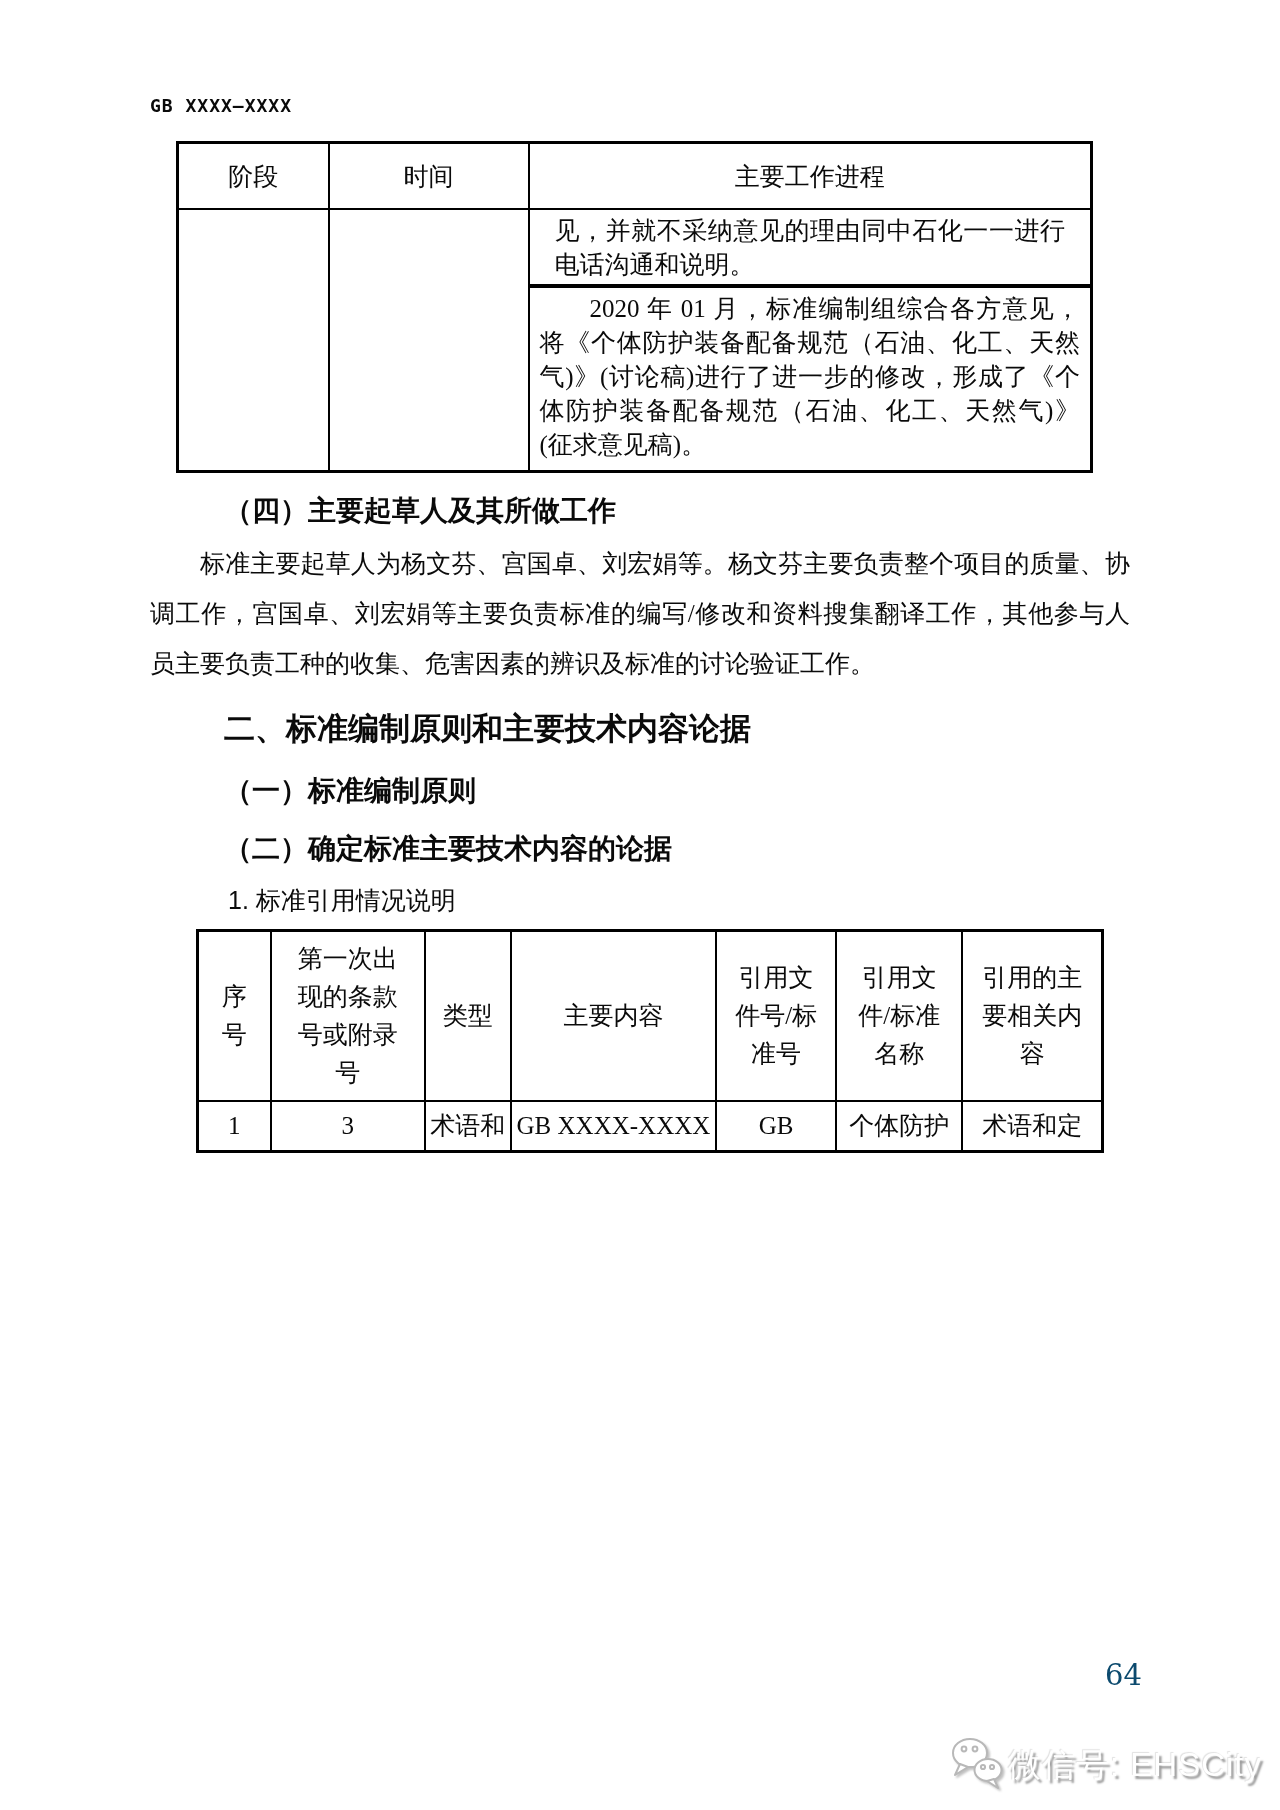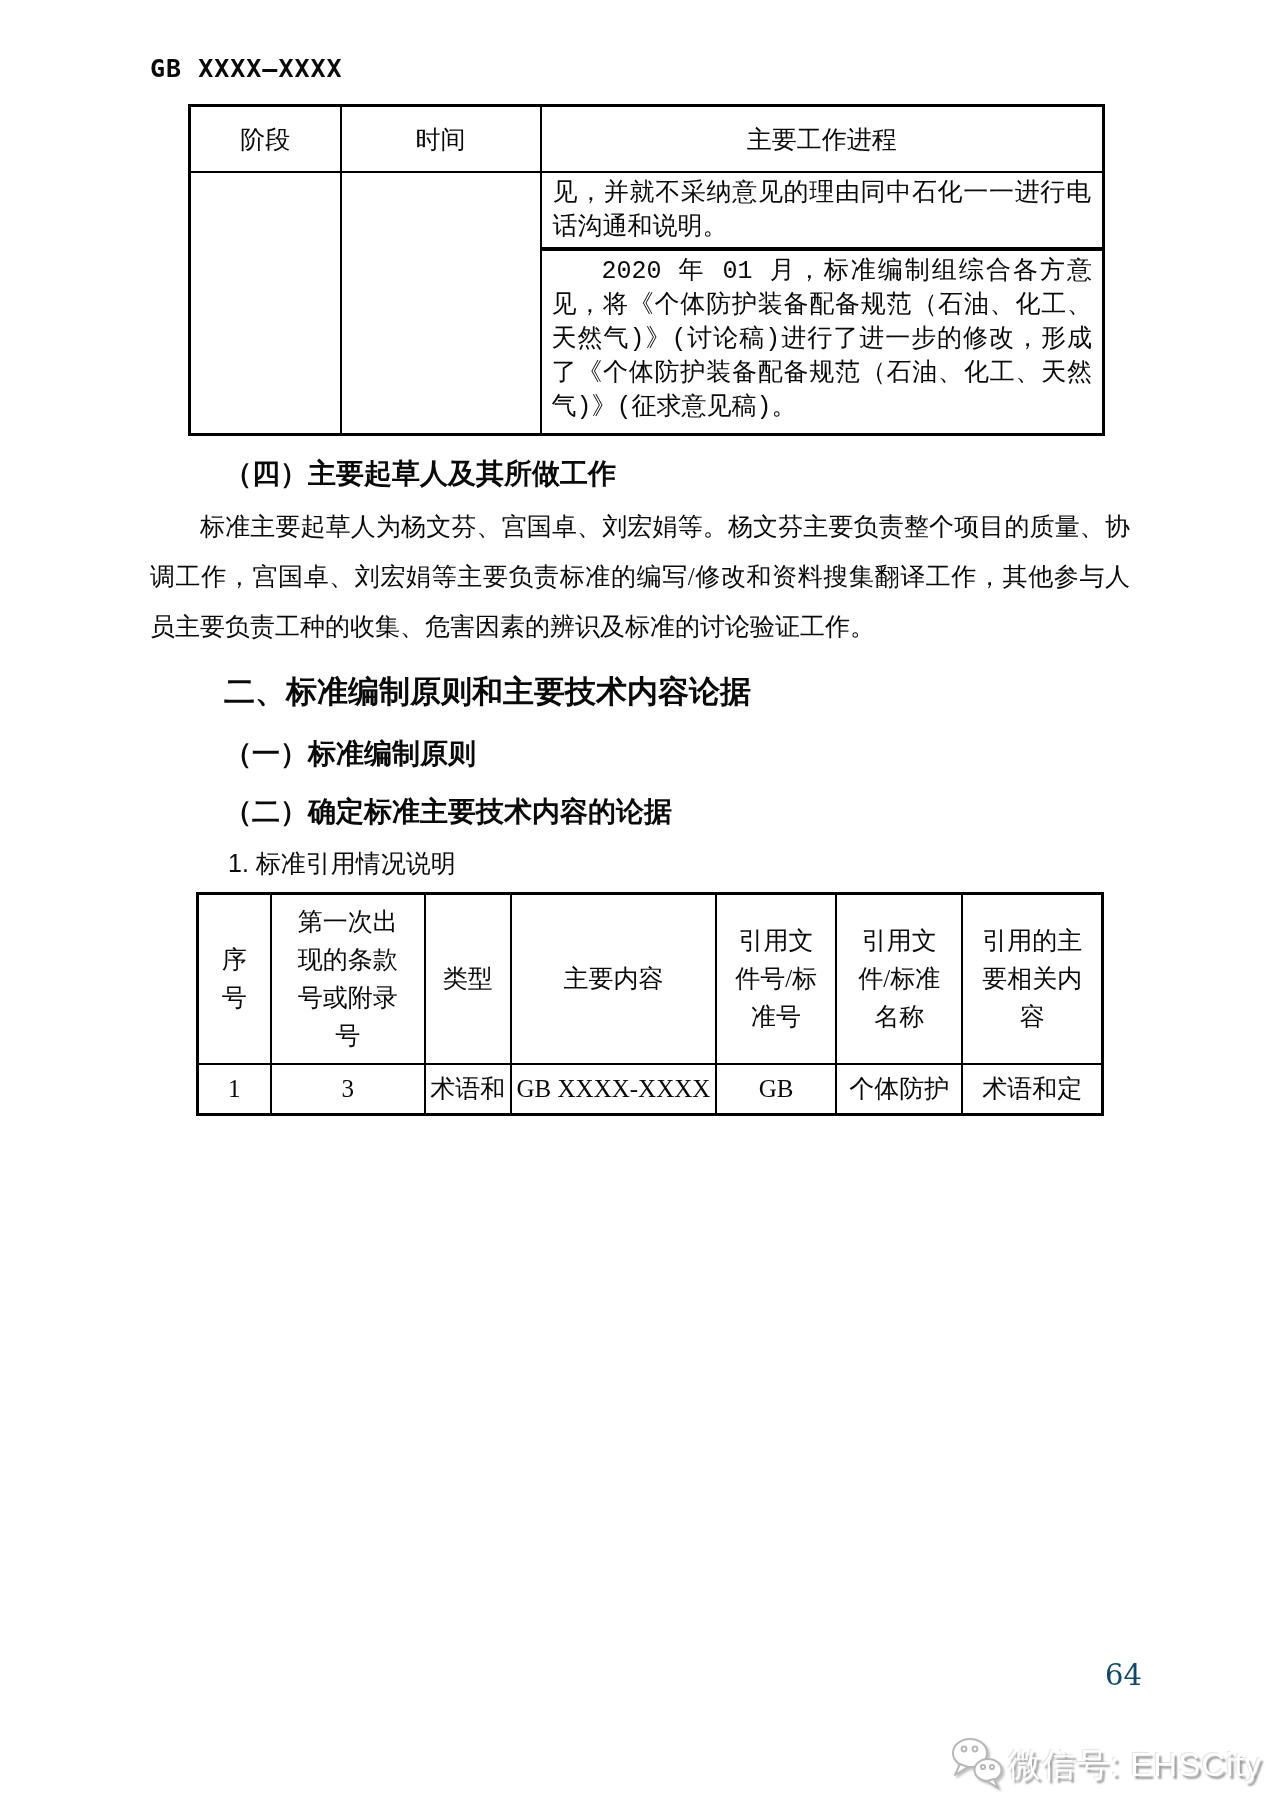--- a/index.html
+++ b/index.html
@@ -5,36 +5,35 @@
   html,body{margin:0;padding:0;}
   body{
     width:1280px;height:1810px;position:relative;background:#ffffff;
     font-family:"Liberation Serif","DejaVu Serif",serif;
     color:#0a0a0a;overflow:hidden;
   }
   .content{padding:0 150px;}
   .gb-header{
     padding-top:58px;
     font-family:"DejaVu Sans Mono","Liberation Mono",monospace;
-    font-size:25px;line-height:22px;letter-spacing:1px;font-weight:bold;
+    font-size:18px;line-height:22px;letter-spacing:1px;font-weight:bold;margin-top:37px;
   }
   
   table.t1{
     border-collapse:collapse;table-layout:fixed;
-    width:914px;margin:24px 0 0 38px;
+    width:914px;margin:24px 0 0 26px;
     border:3px solid #000;
-    font-family:Liberation Mono, monospace;
   }
   .t1 th,.t1 td{border:2px solid #000;}
   .t1 th{
     height:62px;font-weight:normal;font-size:25px;text-align:center;
     vertical-align:middle;
   }
   .t1 td{font-size:25px;line-height:34px;vertical-align:top;}
-  .t1 td.cell-a{padding:4px 11px 2px;text-align:justify;}
+  .t1 td.cell-a{padding:4px 25px 2px;text-align:justify;}
   .t1 td.cell-b{
     padding:4px 10px 8px;text-align:justify;text-indent:2em;
     border-top:4px solid #000;
   }
   
   .h-sub{
     font-family:"Liberation Sans","DejaVu Sans",sans-serif;
     font-weight:bold;font-size:28px;line-height:40px;
     margin:18px 0 0 74px;
   }

